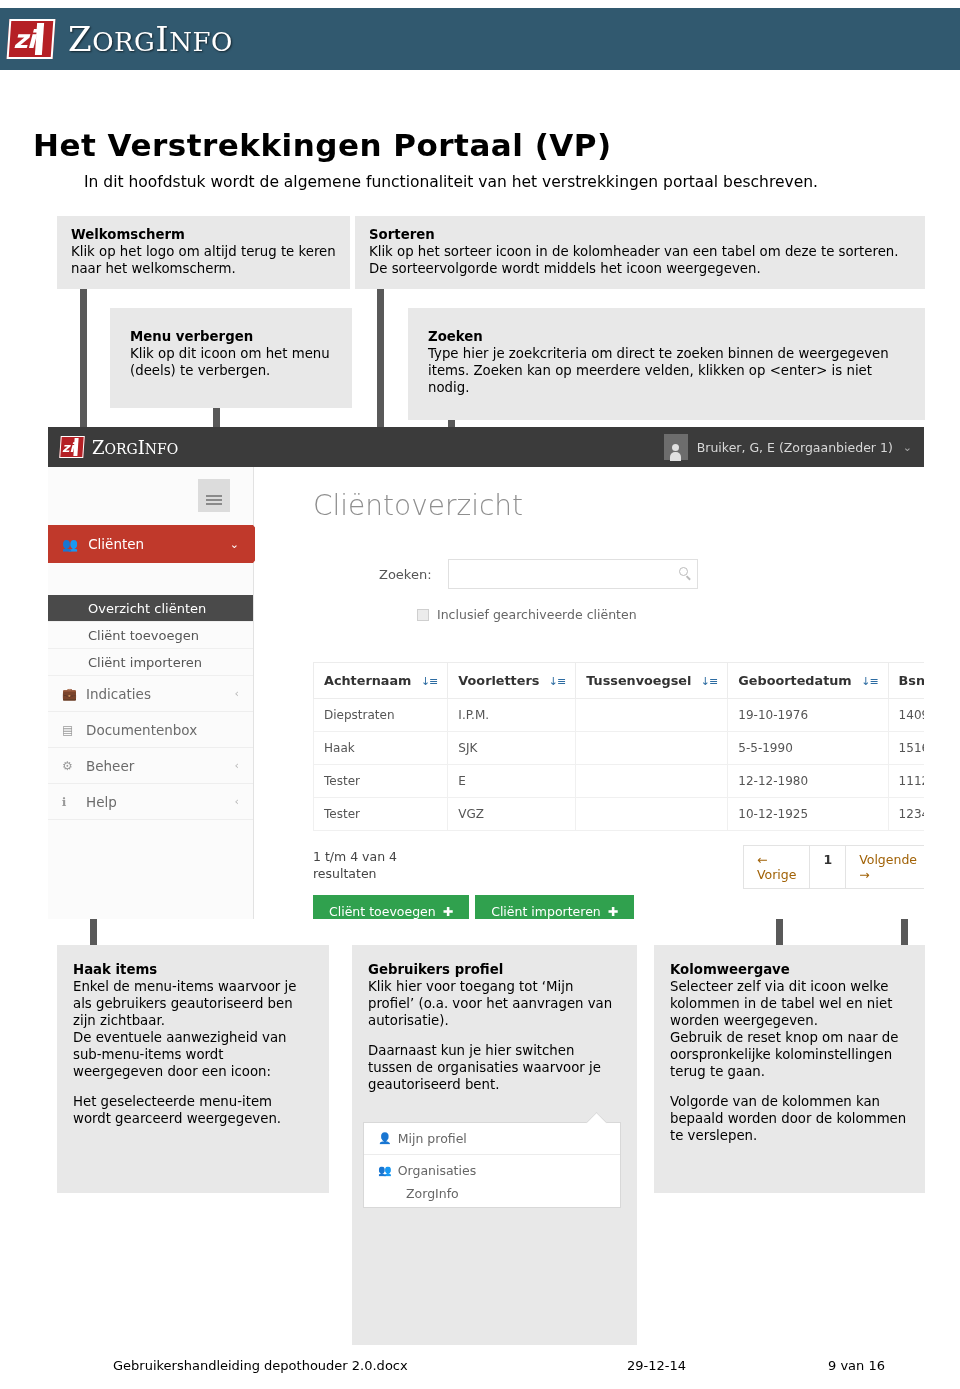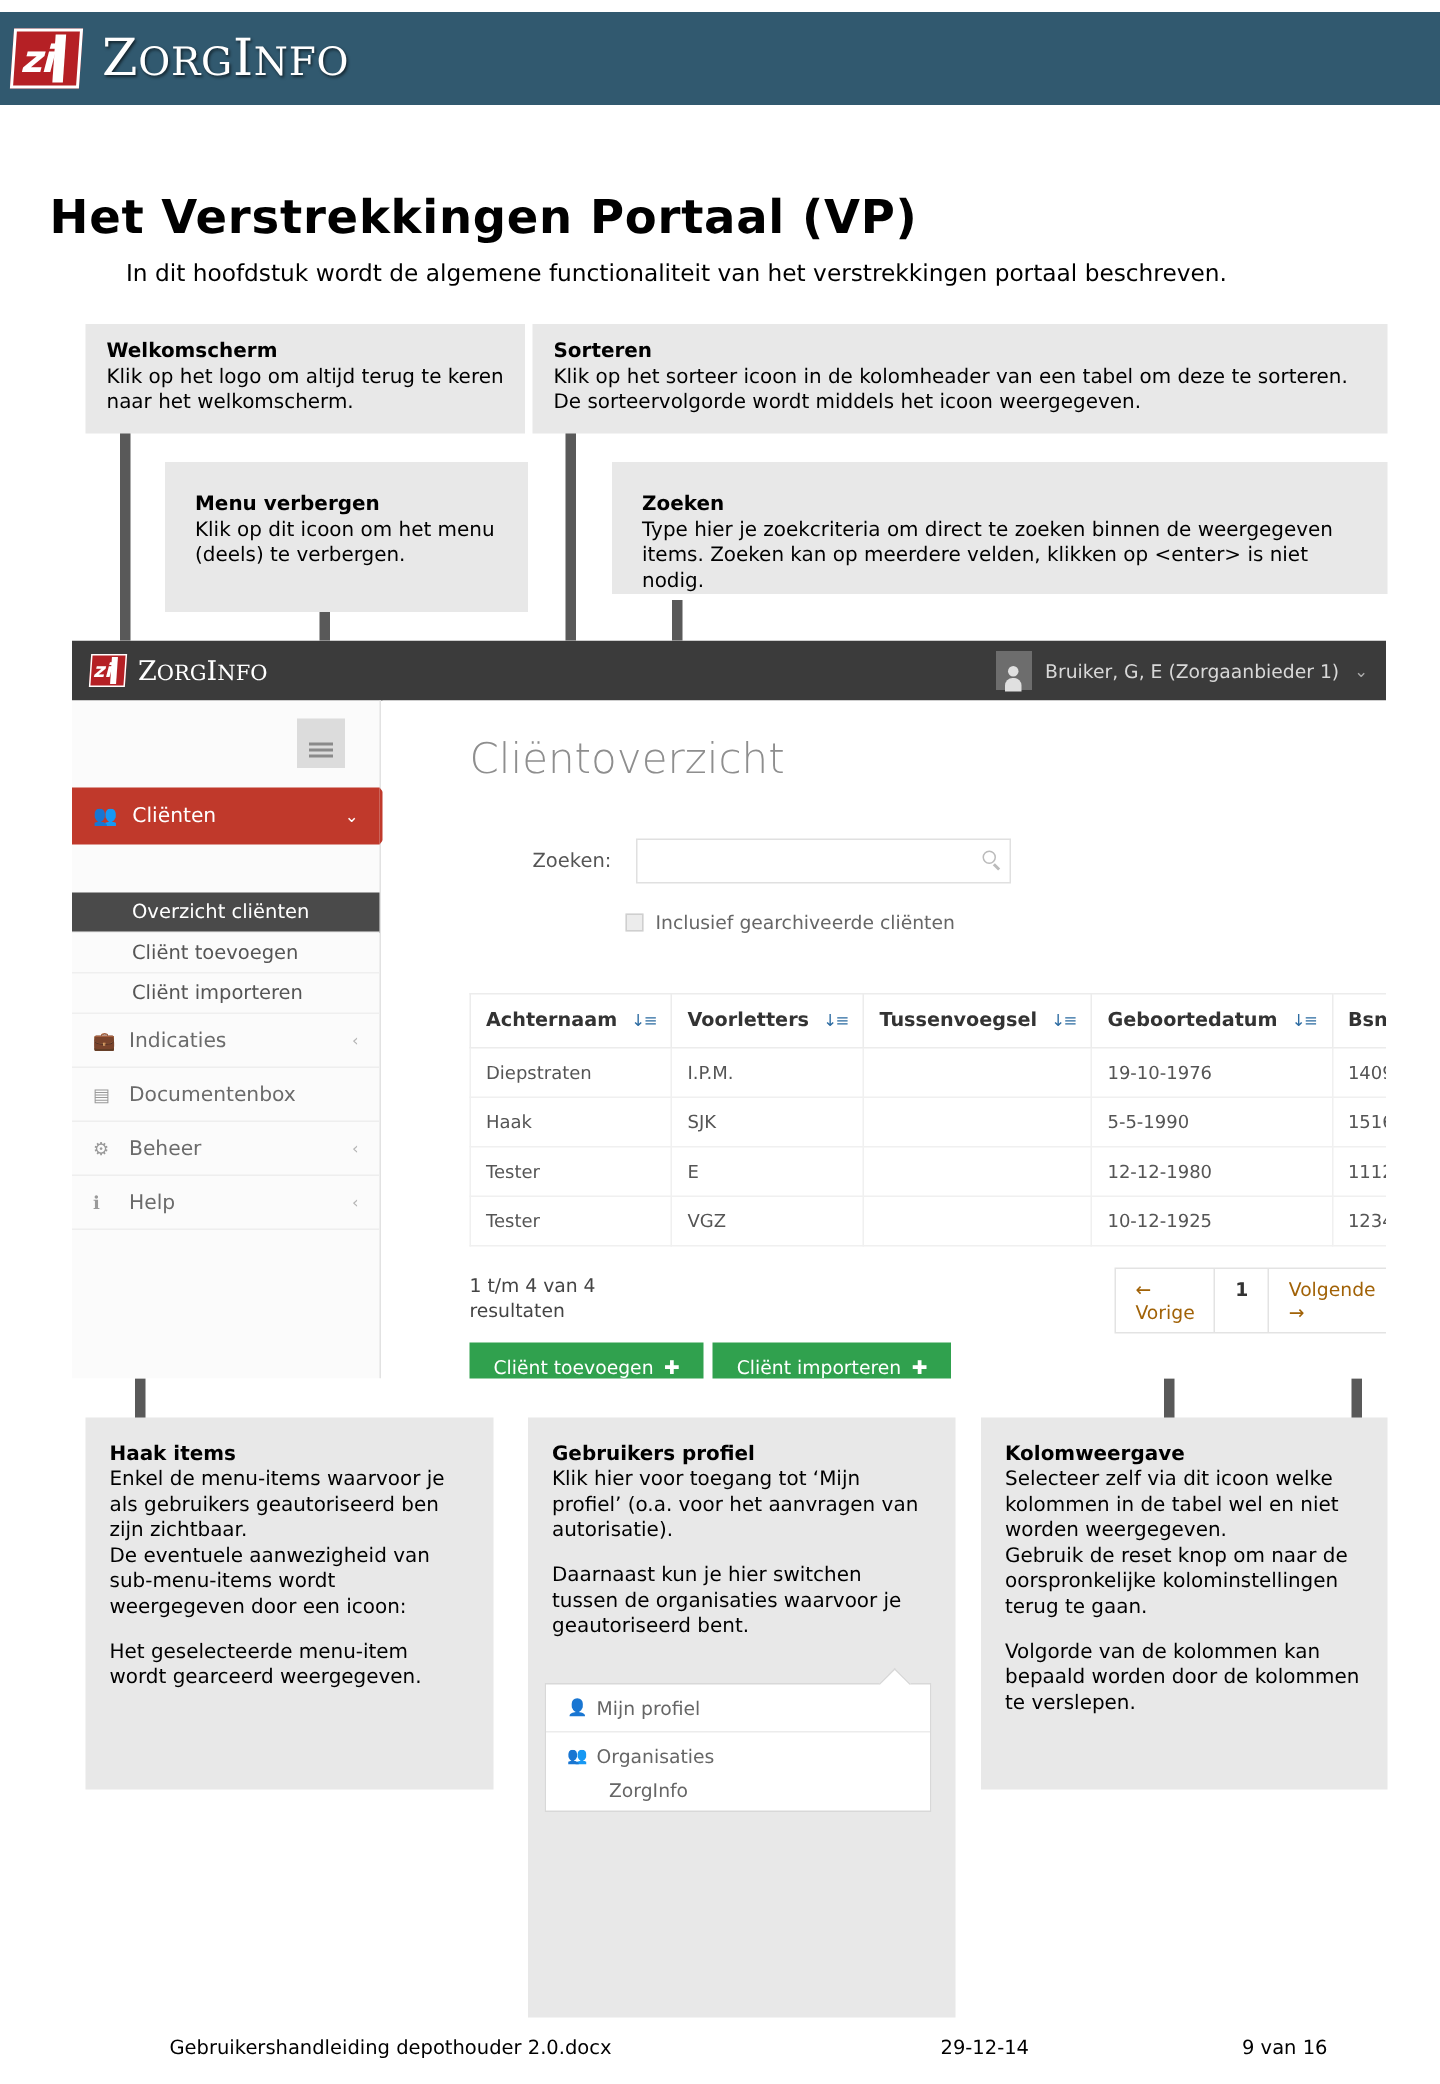--- a/index.html
+++ b/index.html
@@ -140,21 +140,21 @@
     position: relative;
   }
   .menu-item .mi { margin-right: 10px; color:#9a9a9a; font-size: 12px; width:14px; }
   .menu-item .chev-l { position:absolute; right: 14px; color:#b5b5b5; font-size: 11px; }
 
   
   .content { position:absolute; left: 207px; top: 40px; right:0; bottom:0; background:#fff; }
   .page-title { position:absolute; left: 58px; top: 22px; font-size: 28px; color:#8e8e8e;
     font-weight: 300; }
   .search-row { position:absolute; left: 100px; top: 92px; display:flex; align-items:center; }
-  .search-label { font-size: 13px; color:#555; margin-right: 16px; }
+  .search-label { font-size: 13px; color:#555; margin-right: 16px; margin-left: 24px; }
   .search-box { width: 250px; height: 30px; border:1px solid #e0e0e0; background:#fff;
     position: relative; }
   .search-box .mag { position:absolute; right: 9px; top: 7px; width: 9px; height: 9px;
     border: 1.5px solid #bbb; border-radius: 50%; }
   .search-box .mag::after { content:""; position:absolute; right:-4px; bottom:-3px;
     width:5px; height:1.5px; background:#bbb; transform: rotate(45deg); }
   .archive-row { position:absolute; left: 162px; top: 140px; display:flex; align-items:center; }
   .cbx { width: 12px; height: 12px; border: 1px solid #cfcfcf; background:#ececec;
     margin-right: 8px; }
   .archive-row span { font-size: 12.5px; color:#666; }
@@ -245,21 +245,21 @@
   <div class="callout" style="left:355px; top:216px; width:570px; height:73px;">
     <span class="t">Sorteren</span>
     <p>Klik op het sorteer icoon in de kolomheader van een tabel om deze te sorteren. De sorteervolgorde wordt middels het icoon weergegeven.</p>
   </div>
 
   <div class="callout" style="left:110px; top:308px; width:242px; height:100px; padding-top:20px; padding-left:20px;">
     <span class="t">Menu verbergen</span>
     <p>Klik op dit icoon om het menu (deels) te verbergen.</p>
   </div>
 
-  <div class="callout" style="left:408px; top:308px; width:517px; height:88px; padding-top:20px; padding-left:20px;">
+  <div class="callout" style="left:408px; top:308px; width:517px; height:112px; padding-top:20px; padding-left:20px;">
     <span class="t">Zoeken</span>
     <p>Type hier je zoekcriteria om direct te zoeken binnen de weergegeven items. Zoeken kan op meerdere velden, klikken op &lt;enter&gt; is niet nodig.</p>
   </div>
 
   <div class="app">
 
     <div class="app-topbar">
       <div class="app-logo">
         <span>zi</span>
       </div>

